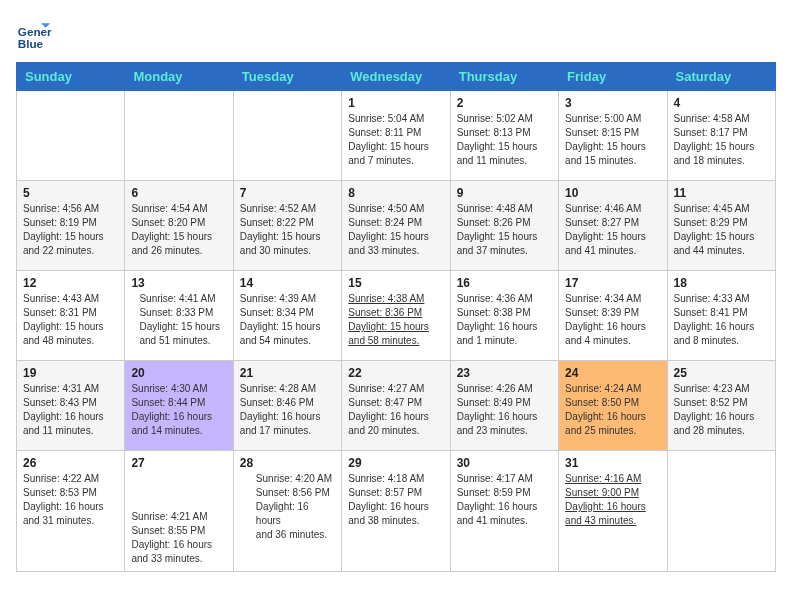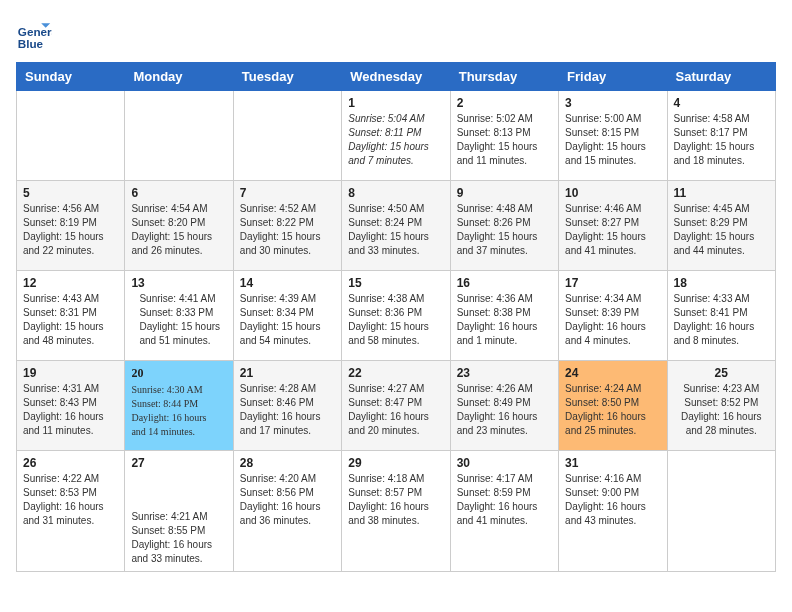--- a/index.html
+++ b/index.html
@@ -37,21 +37,21 @@
       font-size: 16px;
       color: #444;
     }
     .calendar {
       width: 100%;
       border-collapse: collapse;
       table-layout: fixed;
     }
     .calendar th {
       background: #2a6bc4;
-      color: #ffffff;
+      color: #5eead4;
       text-align: left;
       padding: 6px 8px;
       font-size: 13px;
       border: 1px solid #2a6bc4;
     }
     .calendar td {
       vertical-align: top;
       padding: 5px 6px;
       border: 1px solid #ccc;
       font-size: 10.5px;
@@ -106,21 +106,21 @@
         <th>Saturday</th>
       </tr>
   </thead>
   <tbody id="calendar-body">
   <tr>
         <td class="empty-cell"></td>
         <td class="empty-cell"></td>
         <td class="empty-cell"></td>
         <td>
           <span class="day-num">1</span>
-          <div class="day-info" style="white-space: pre-line; font-style: italic;">Sunrise: 5:04 AM
+          <div class="day-info" style="white-space: pre-line;">Sunrise: 5:04 AM
 Sunset: 8:11 PM
 Daylight: 15 hours
 and 7 minutes.</div>
         </td>
         <td>
           <span class="day-num">2</span>
           <div class="day-info" style="white-space: pre-line;">Sunrise: 5:02 AM
 Sunset: 8:13 PM
 Daylight: 15 hours
 and 11 minutes.</div>
@@ -208,21 +208,21 @@
         </td>
         <td>
           <span class="day-num">14</span>
           <div class="day-info" style="white-space: pre-line;">Sunrise: 4:39 AM
 Sunset: 8:34 PM
 Daylight: 15 hours
 and 54 minutes.</div>
         </td>
         <td>
           <span class="day-num">15</span>
-          <div class="day-info" style="white-space: pre-line;">Sunrise: 4:38 AM
+          <div class="day-info" style="white-space: pre-line; text-decoration: underline;">Sunrise: 4:38 AM
 Sunset: 8:36 PM
 Daylight: 15 hours
 and 58 minutes.</div>
         </td>
         <td>
           <span class="day-num">16</span>
           <div class="day-info" style="white-space: pre-line;">Sunrise: 4:36 AM
 Sunset: 8:38 PM
 Daylight: 16 hours
 and 1 minute.</div>
@@ -243,21 +243,21 @@
         </td>
       </tr>
       <tr>
         <td style="background: rgb(245, 245, 245);">
           <span class="day-num">19</span>
           <div class="day-info" style="white-space: pre-line;">Sunrise: 4:31 AM
 Sunset: 8:43 PM
 Daylight: 16 hours
 and 11 minutes.</div>
         </td>
-        <td style="background: #7dd3fc; font-family: Liberation Serif, serif;">
+        <td style="background: #c4b5fd;">
           <span class="day-num">20</span>
           <div class="day-info" style="white-space: pre-line;">Sunrise: 4:30 AM
 Sunset: 8:44 PM
 Daylight: 16 hours
 and 14 minutes.</div>
         </td>
         <td style="background: rgb(245, 245, 245); margin-top: 8px;">
           <span class="day-num">21</span>
           <div class="day-info" style="white-space: pre-line;">Sunrise: 4:28 AM
 Sunset: 8:46 PM
@@ -278,21 +278,21 @@
 Daylight: 16 hours
 and 23 minutes.</div>
         </td>
         <td style="background: #fdba74; margin-left: 28px;">
           <span class="day-num">24</span>
           <div class="day-info" style="white-space: pre-line;">Sunrise: 4:24 AM
 Sunset: 8:50 PM
 Daylight: 16 hours
 and 25 minutes.</div>
         </td>
-        <td style="background: rgb(245, 245, 245); text-align: center;">
+        <td style="background: rgb(245, 245, 245);">
           <span class="day-num">25</span>
           <div class="day-info" style="white-space: pre-line;">Sunrise: 4:23 AM
 Sunset: 8:52 PM
 Daylight: 16 hours
 and 28 minutes.</div>
         </td>
       </tr>
       <tr>
         <td>
           <span class="day-num">26</span>
@@ -303,42 +303,42 @@
         </td>
         <td>
           <span class="day-num">27</span>
           <div class="day-info" style="white-space: pre-line; margin-top: 40px;">Sunrise: 4:21 AM
 Sunset: 8:55 PM
 Daylight: 16 hours
 and 33 minutes.</div>
         </td>
         <td>
           <span class="day-num">28</span>
-          <div class="day-info" style="white-space: pre-line;">Sunrise: 4:20 AM
+          <div class="day-info" style="white-space: pre-line; margin-left: 16px;">Sunrise: 4:20 AM
 Sunset: 8:56 PM
 Daylight: 16 hours
 and 36 minutes.</div>
         </td>
         <td>
           <span class="day-num">29</span>
           <div class="day-info" style="white-space: pre-line;">Sunrise: 4:18 AM
 Sunset: 8:57 PM
 Daylight: 16 hours
 and 38 minutes.</div>
         </td>
         <td>
           <span class="day-num">30</span>
           <div class="day-info" style="white-space: pre-line;">Sunrise: 4:17 AM
 Sunset: 8:59 PM
 Daylight: 16 hours
 and 41 minutes.</div>
         </td>
         <td>
           <span class="day-num">31</span>
-          <div class="day-info" style="white-space: pre-line;">Sunrise: 4:16 AM
+          <div class="day-info" style="white-space: pre-line; text-decoration: underline;">Sunrise: 4:16 AM
 Sunset: 9:00 PM
 Daylight: 16 hours
 and 43 minutes.</div>
         </td>
         <td class="empty-cell"></td>
       </tr>
     </tbody>
 </table>
 
 </body></html>

